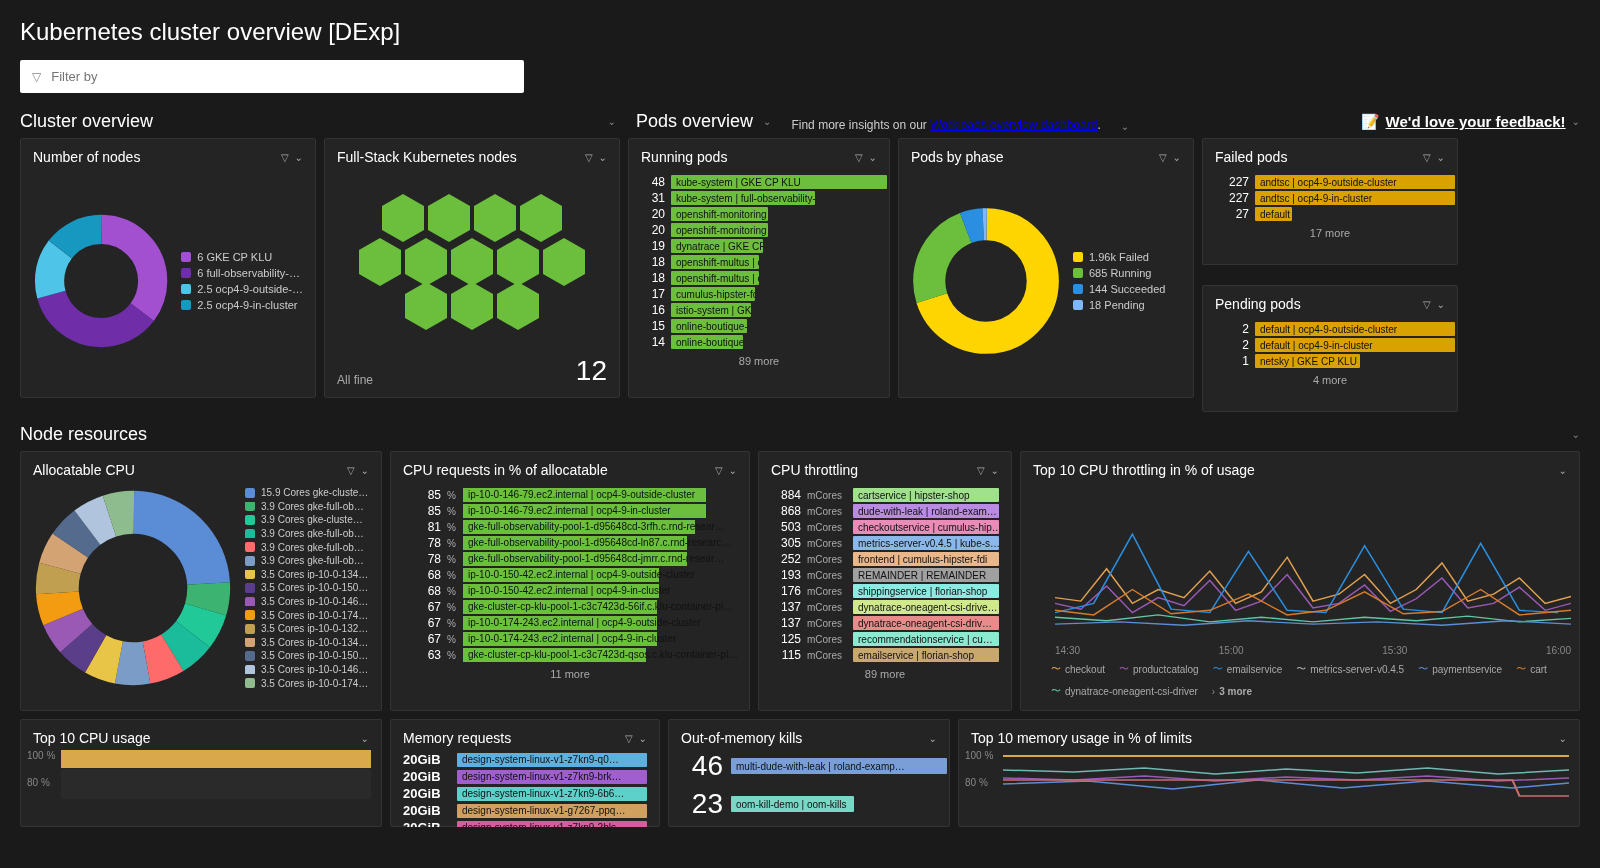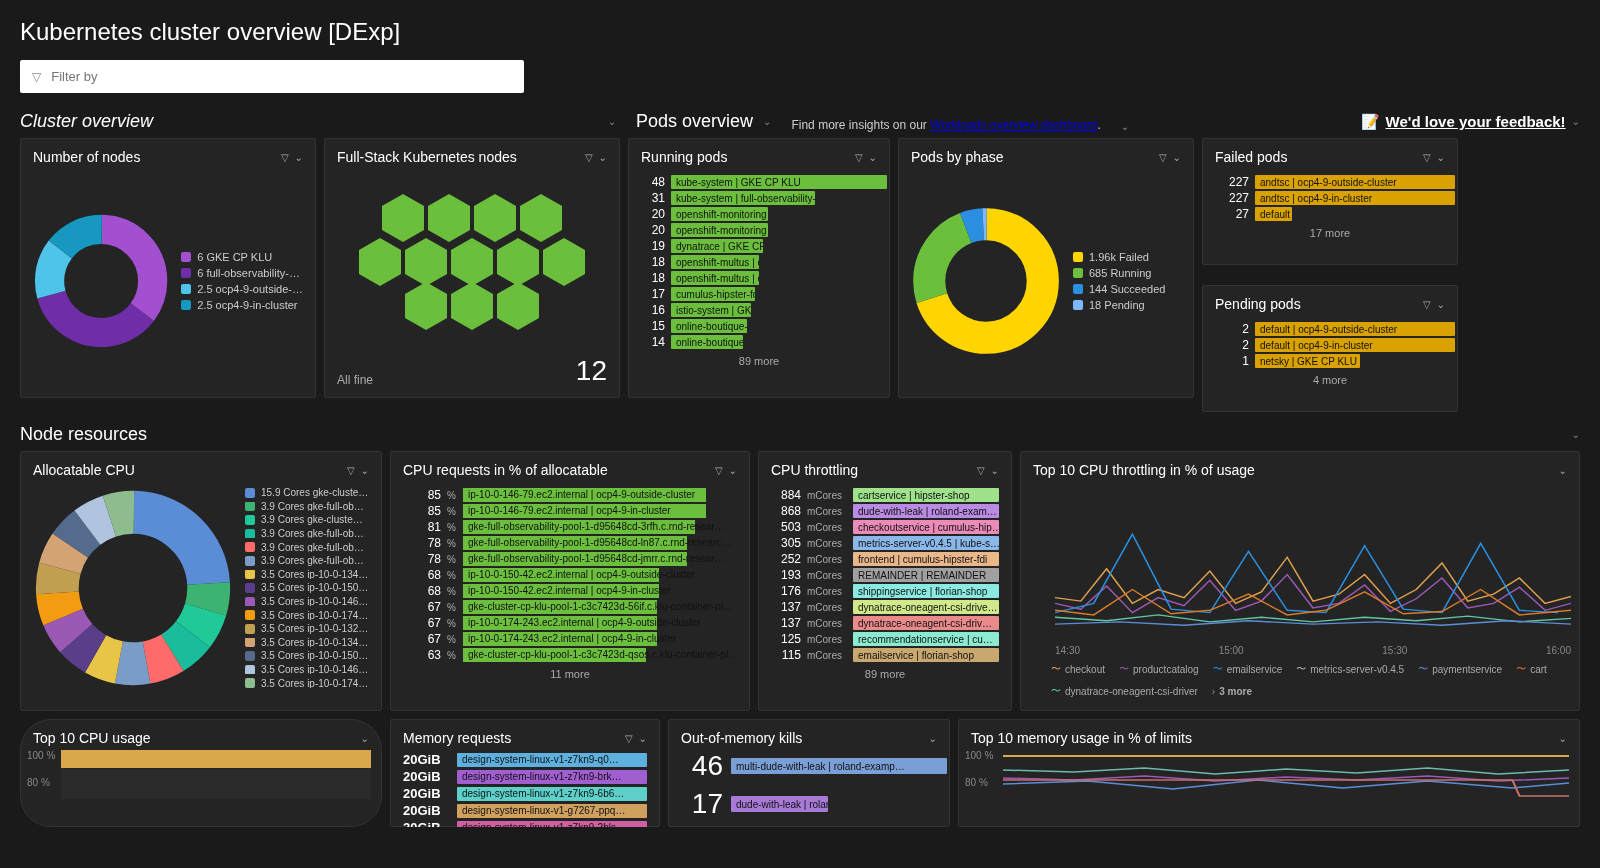--- a/index.html
+++ b/index.html
@@ -144,21 +144,21 @@
 
 <div class="header">
   <h1>Kubernetes cluster overview [DExp]</h1>
   <div class="filter-box">
     <span class="filter-icon">▽</span>
     <input type="text" placeholder="Filter by" style="">
   </div>
 </div>
 
 <div style="display:flex; align-items:center; padding:8px 20px 0; gap:20px;">
-  <div style="width:596px; display:flex; align-items:center; justify-content:space-between;font-style:italic;">
+  <div style="width:596px; display:flex; align-items:center; justify-content:space-between;">
     <h2 style="font-size:18px;font-weight:400;margin:0;">Cluster overview</h2>
     <span class="chevron">⌄</span>
   </div>
   <div style="width:560px; display:flex; align-items:flex-end; gap:20px;">
     <div style="display:flex;align-items:center;gap:10px;">
       <h2 style="font-size:18px;font-weight:400;margin:0;">Pods overview</h2>
       <span class="chevron">⌄</span>
     </div>
     <span class="subtext" style="color:#ccc;font-size:12px;">
       <span>Find more insights on our </span><a href="#">Workloads overview dashboard</a>.
@@ -761,21 +761,21 @@
             <span style="font-weight: 600;">3 more</span>
           </div>
         </div>
     </div>
   </div>
 
 </div>
 
 <div class="cards-row" style="margin-top:8px;">
 
-  <div class="card" style="width:360px;height:106px;border-radius:31px;">
+  <div class="card" style="width:360px;height:106px;">
     <div class="card-head">
       <span class="card-title">Top 10 CPU usage</span>
       <div class="card-icons">
           <span>⌄</span>
         </div>
     </div>
     <div class="card-body" style="padding:0 10px 0 40px; position:relative;">
       <div style="position:absolute;left:6px;top:0;display:flex;flex-direction:column;gap:16px;font-size:10px;color:#888;">
         <span>100 %</span>
         <span>80 %</span>
@@ -825,20 +825,26 @@
       <div class="card-icons">
           <span>⌄</span>
         </div>
     </div>
     <div class="card-body" style="padding-top:0;">
       <div class="pct-list" id="oom-list" style="gap:6px;">
           <div class="mem-row">
             <span class="big-num">46</span>
             <div class="fill-rest" style="position: relative; height: 16px;">
               <div class="colored-bar" style="background: rgb(122, 159, 214); width: 100%; height: 16px;">multi-dude-with-leak | roland-examp…</div>
+            </div>
+          </div>
+          <div class="mem-row">
+            <span class="big-num">23</span>
+            <div class="fill-rest" style="position: relative; height: 16px;">
+              <div class="colored-bar" style="background: rgb(122, 214, 197); width: 55%; height: 16px;">oom-kill-demo | oom-kills</div>
             </div>
           </div>
           <div class="mem-row">
             <span class="big-num">17</span>
             <div class="fill-rest" style="position: relative; height: 16px;">
               <div class="colored-bar" style="background: rgb(166, 122, 214); width: 42%; height: 16px;">dude-with-leak | roland-example-ns</div>
             </div>
           </div>
         </div>
     </div>

